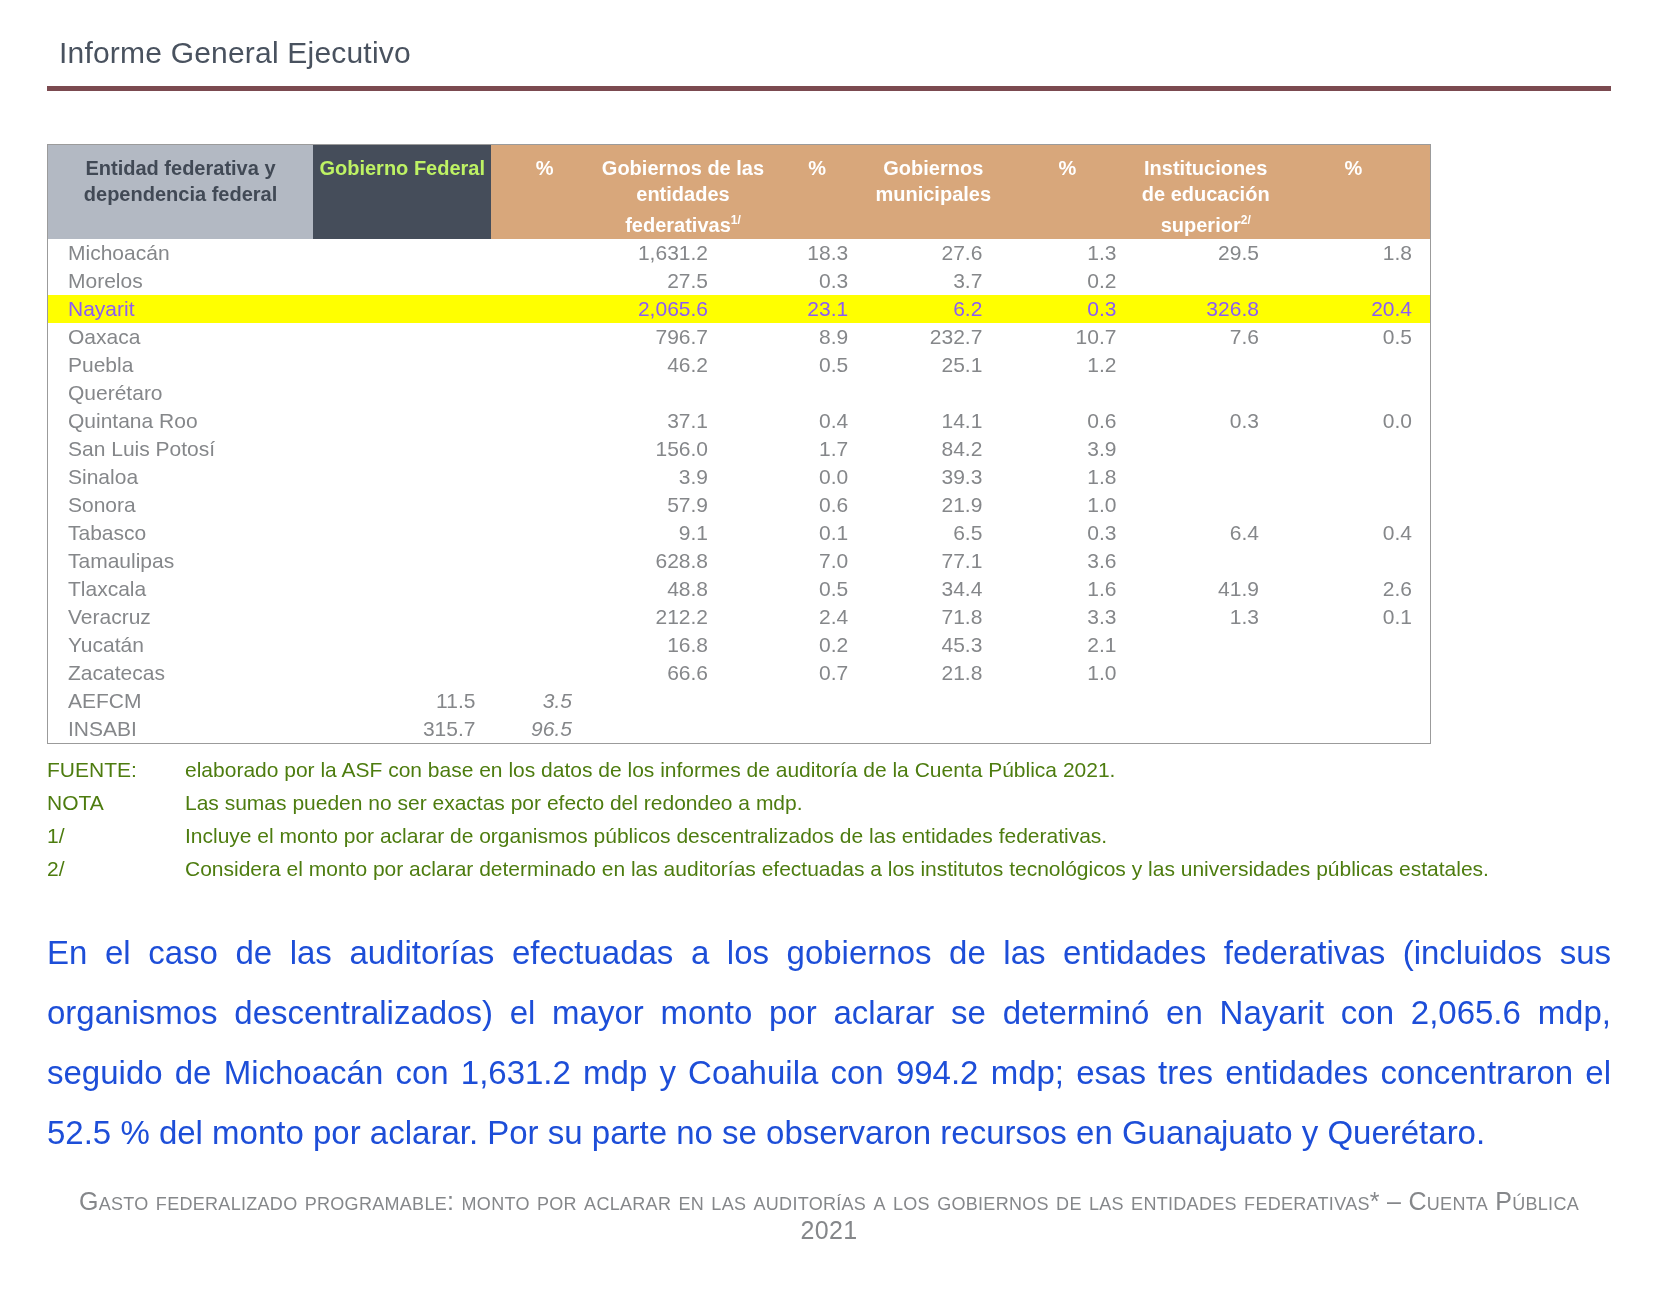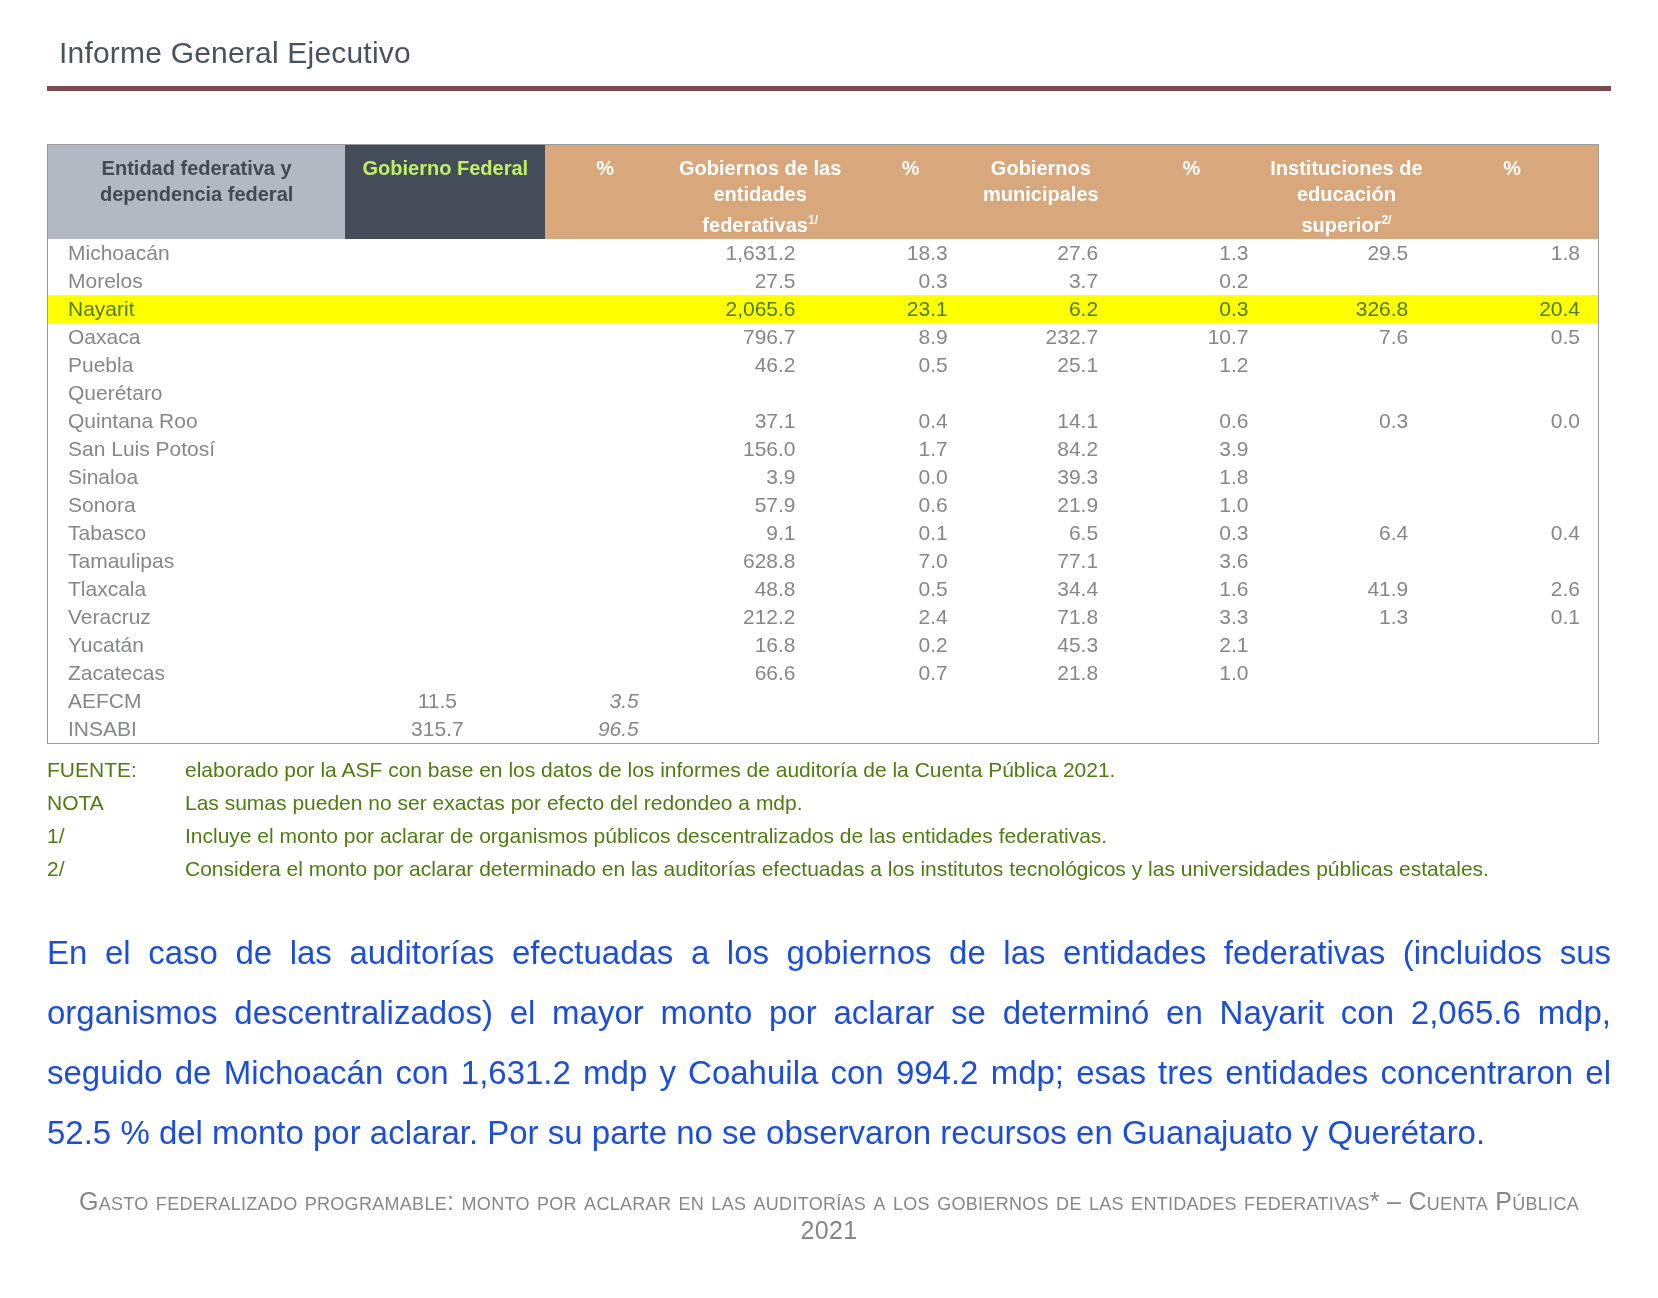--- a/index.html
+++ b/index.html
@@ -23,21 +23,21 @@
   .title-rule {
     margin-top: 16px;
     height: 5px;
     background: #7b4a50;
     width: 1564px;
   }
 
   
   table.main {
     margin-top: 53px;
-    width: 1552px;
+    width: 1384px;
     border-collapse: collapse;
     table-layout: fixed;
     border: 1.5px solid #9b9b9b;
   }
   thead th {
     font-size: 20px;
     font-weight: bold;
     text-align: center;
     vertical-align: top;
     padding-top: 10px;
@@ -54,24 +54,24 @@
     font-size: 21px;
     color: #85878a;
     height: 28px;
     line-height: 28px;
     padding: 0;
     white-space: nowrap;
     overflow: hidden;
   }
   td.entity { text-align: left; padding-left: 20px; }
   td.num { text-align: right; padding-right: 18px; }
-  td.c2.num { padding-right: 16px; text-align: center; }
+  td.c2.num { padding-right: 16px; }
   td.c3.num { padding-right: 26px; font-style: italic; }
   td.c4.num { padding-right: 60px; }
-  tr.highlight td { background: #ffff00; color: #4d7c0f; }
+  tr.highlight td { background: #ffff00; color: #8b5cf6; }
 
   
   .notes { margin-top: 9px; width: 1564px; }
   .note-row {
     display: grid;
     grid-template-columns: 138px 1fr;
     font-size: 21px;
     line-height: 33px;
     color: #4d7c0f;
   }

